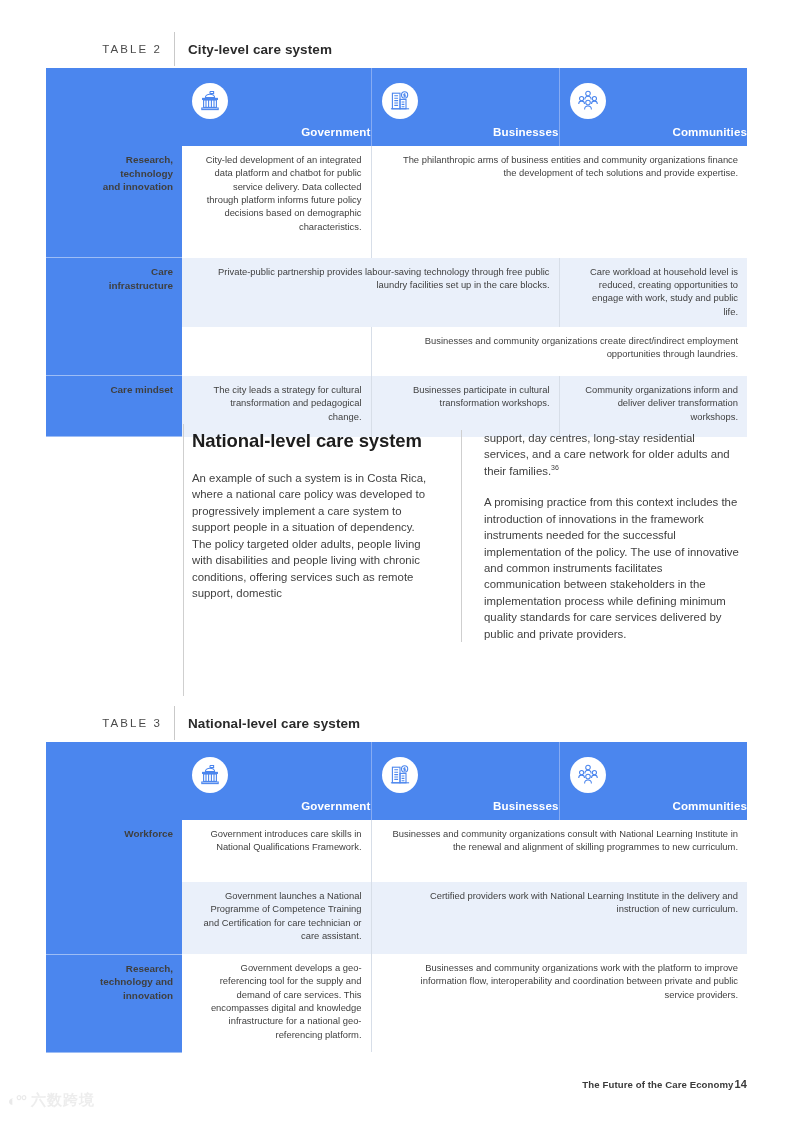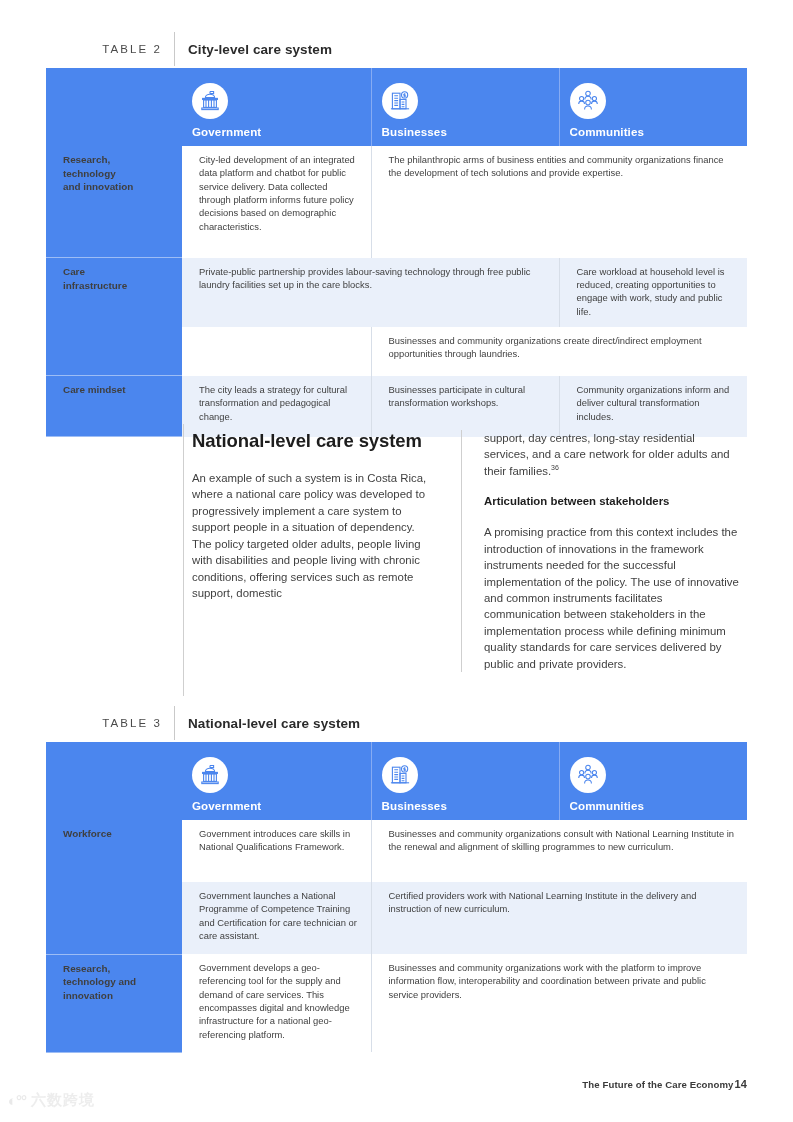--- a/index.html
+++ b/index.html
@@ -58,20 +58,21 @@
 
   
   .tbl {
     position: absolute;
     left: 46px;
     width: 701px;
     border-collapse: collapse;
     table-layout: fixed;
     font-size: 9.4px;
     line-height: 1.42;
+    text-align: right;
   }
   .tbl col.c0 { width: 136px; }
   .tbl col.c1 { width: 189px; }
   .tbl col.c2 { width: 188px; }
   .tbl col.c3 { width: 188px; }
 
   .tbl td {
     vertical-align: top;
     padding: 7px 9px 9px 17px;
     border: none;
@@ -309,34 +310,33 @@
 
       <tr>
         <td class="bd blank"></td>
         <td class="bd sepl" colspan="2" style="height:33px">Businesses and community organizations create direct/indirect employment opportunities through laundries.</td>
       </tr>
 
       <tr>
         <td class="rowlabel">Care mindset</td>
         <td class="bd shade" style="height:45px">The city leads a strategy for cultural transformation and pedagogical change.</td>
         <td class="bd shade sepl">Businesses participate in cultural transformation workshops.</td>
-        <td class="bd shade sepl">Community organizations inform and deliver cultural transformation includes.</td>
+        <td class="bd shade sepl">Community organizations inform and deliver deliver transformation workshops.</td>
       </tr>
     </tbody>
   </table>
 
   <div class="art-rule-left" style="top:424px;height:272px"></div>
   <div class="article" style="top:430px">
     <div class="art-col left">
       <h2 class="art-h2">National-level care system</h2>
       <p class="art-p last">An example of such a system is in Costa Rica, where a national care policy was developed to progressively implement a care system to support people in a situation of dependency. The policy targeted older adults, people living with disabilities and people living with chronic conditions, offering services such as remote support, domestic</p>
     </div>
     <div class="art-col right">
       <p class="art-p"><span>support, day centres, long-stay residential services, and a care network for older adults and their families.</span><sup>36</sup></p>
-      <h3 class="art-h3">Articulation between stakeholders</h3>
       <p class="art-p last">A promising practice from this context includes the introduction of innovations in the framework instruments needed for the successful implementation of the policy. The use of innovative and common instruments facilitates communication between stakeholders in the implementation process while defining minimum quality standards for care services delivered by public and private providers.</p>
     </div>
   </div>
 
   <div class="caption-row" style="top:706px">
     <div class="caption-label">TABLE 3</div>
     <div class="caption-rule"></div>
     <div class="caption-title">National-level care system</div>
   </div>
 

